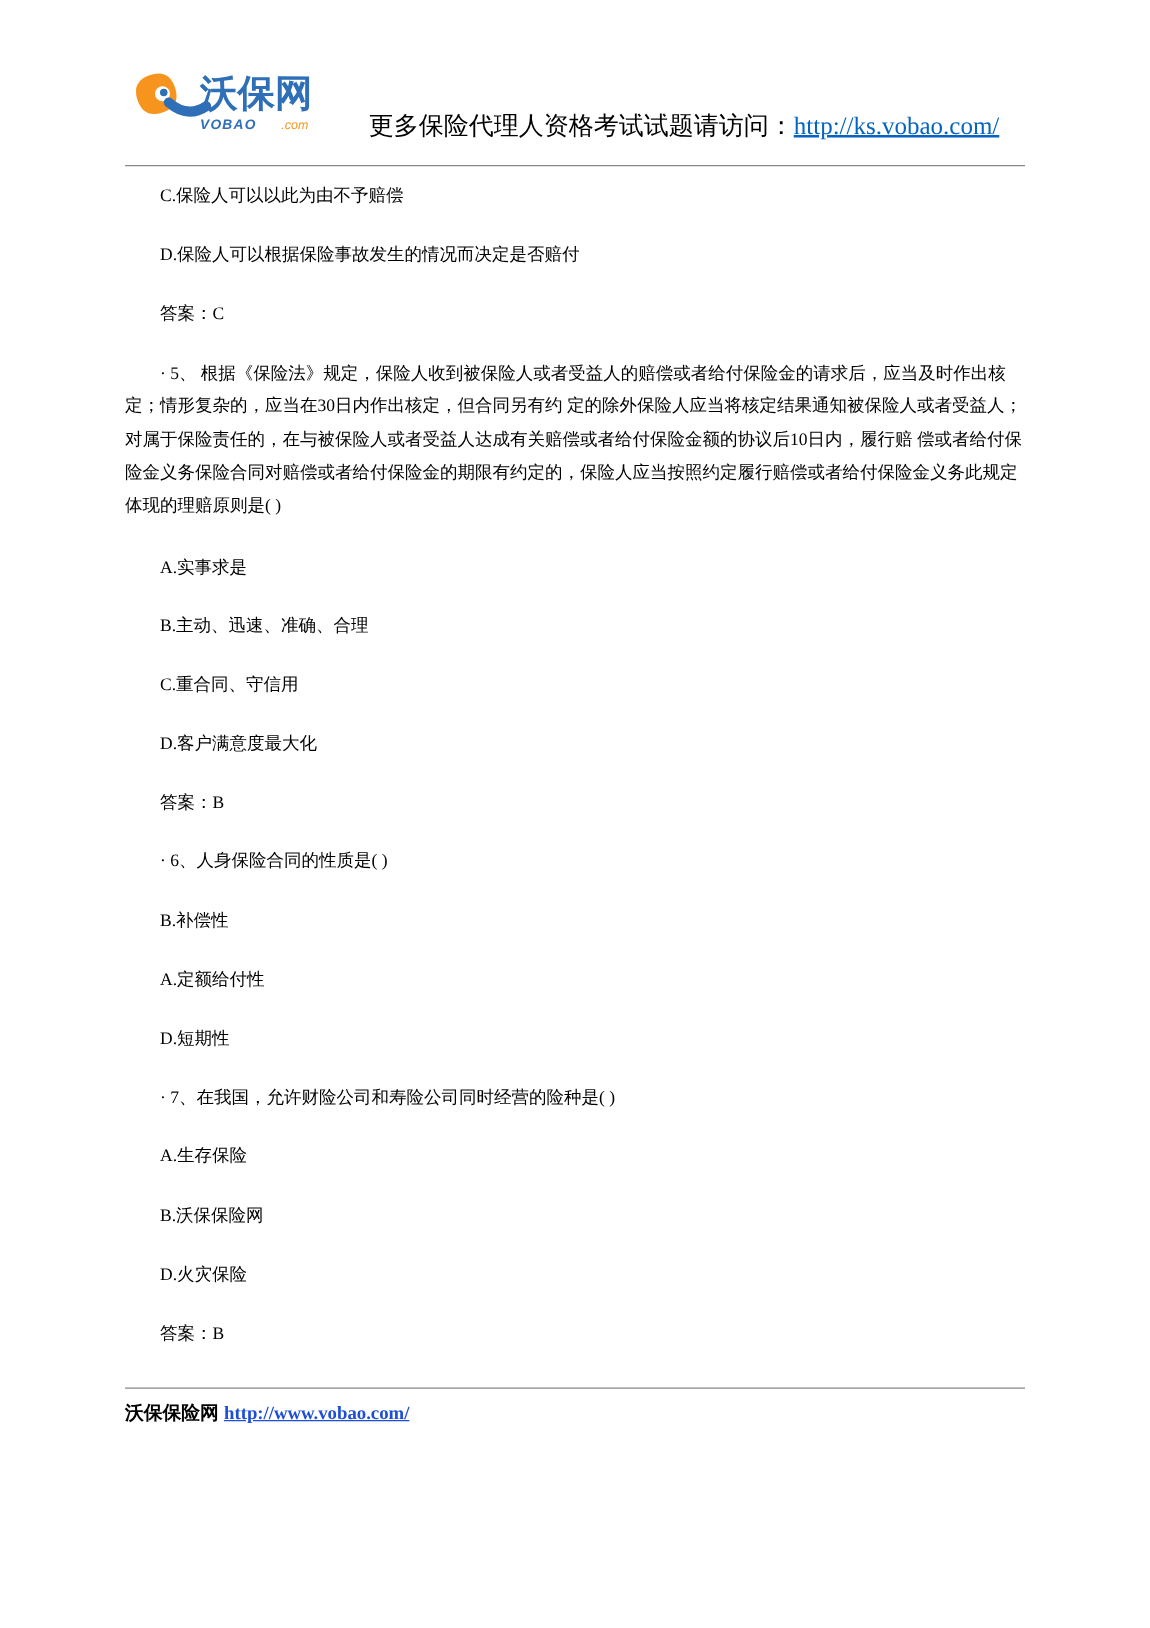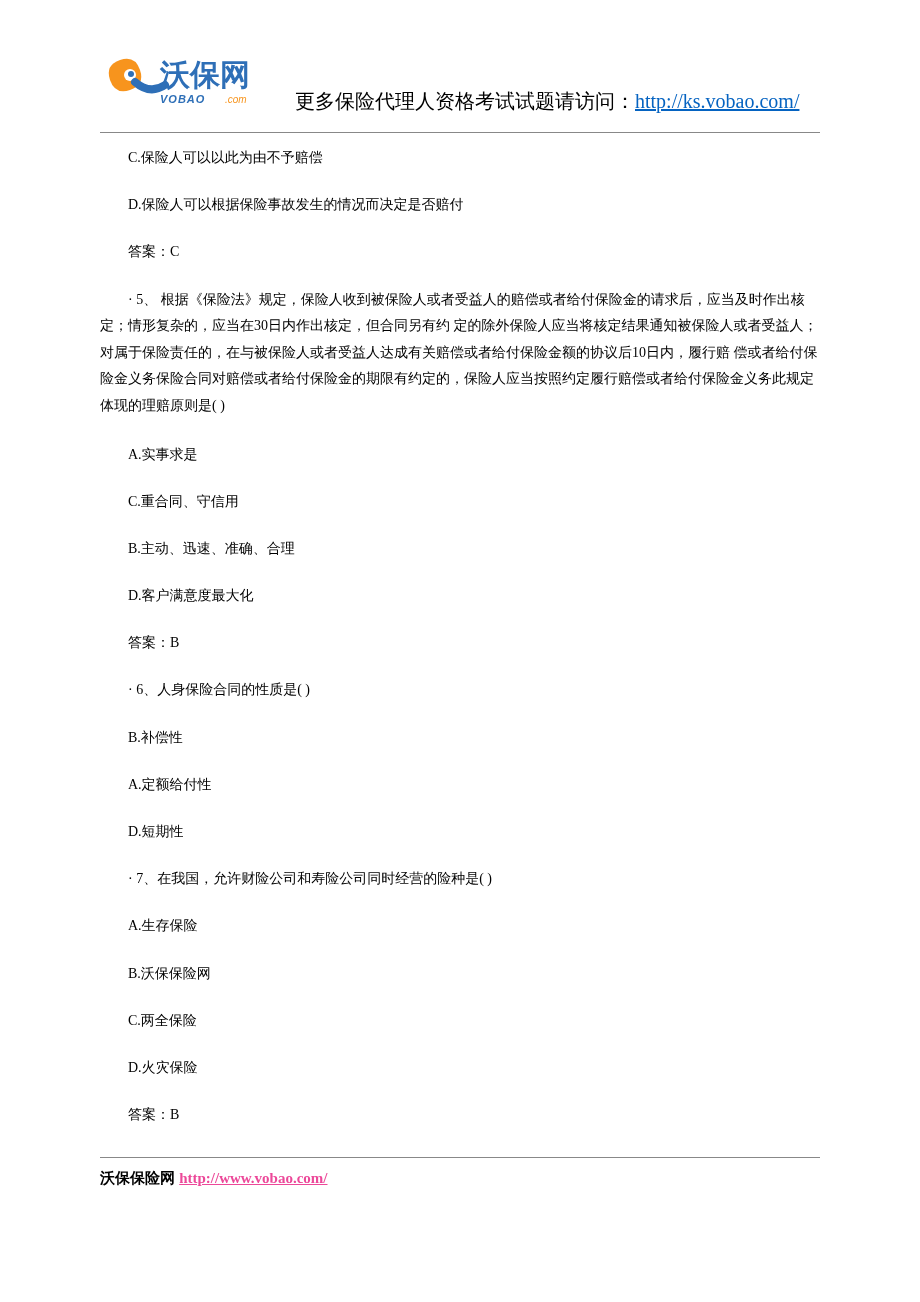--- a/index.html
+++ b/index.html
@@ -54,21 +54,21 @@
       border: none;
       border-top: 1px solid #888;
       margin-bottom: 8px;
     }
     .footer {
       font-family: "SimHei", "黑体", sans-serif;
       font-weight: bold;
       font-size: 15px;
     }
     .footer-link {
-      color: #ec4899;
+      color: #1d4ed8;
       text-decoration: underline;
       font-family: "Times New Roman", serif;
     }
   </style>
 </head>
 <body>
 
 <div class="header">
   <svg class="logo" viewBox="0 0 185 70">
     <path d="M 10 30 Q 5 15 20 10 Q 35 5 40 20 Q 45 35 30 40 Q 15 45 10 30" fill="#F7941D"></path>
@@ -86,34 +86,33 @@
 
 <hr class="divider-top">
 
 <div class="content">
   <p>C.保险人可以以此为由不予赔偿</p>
   <p>D.保险人可以根据保险事故发生的情况而决定是否赔付</p>
   <p>答案：C</p>
 
   <p class="question">· 5、 根据《保险法》规定，保险人收到被保险人或者受益人的赔偿或者给付保险金的请求后，应当及时作出核定；情形复杂的，应当在30日内作出核定，但合同另有约 定的除外保险人应当将核定结果通知被保险人或者受益人；对属于保险责任的，在与被保险人或者受益人达成有关赔偿或者给付保险金额的协议后10日内，履行赔 偿或者给付保险金义务保险合同对赔偿或者给付保险金的期限有约定的，保险人应当按照约定履行赔偿或者给付保险金义务此规定体现的理赔原则是(  )</p>
   <p>A.实事求是</p>
+  <p>B.主动、迅速、准确、合理</p>
   <p>C.重合同、守信用</p>
-  <p>B.主动、迅速、准确、合理</p>
   <p>D.客户满意度最大化</p>
   <p>答案：B</p>
 
   <p>· 6、人身保险合同的性质是(  )</p>
   <p>B.补偿性</p>
   <p>A.定额给付性</p>
   <p>D.短期性</p>
 
   <p>· 7、在我国，允许财险公司和寿险公司同时经营的险种是(  )</p>
   <p>A.生存保险</p>
   <p>B.沃保保险网</p>
-  <p>C.两全保险</p>
   <p>D.火灾保险</p>
   <p>答案：B</p>
 </div>
 
 <div class="footer-wrap">
   <hr class="divider-bottom">
   <div class="footer">
     <span>沃保保险网 </span><a class="footer-link">http://www.vobao.com/</a>
   </div>
 </div>

